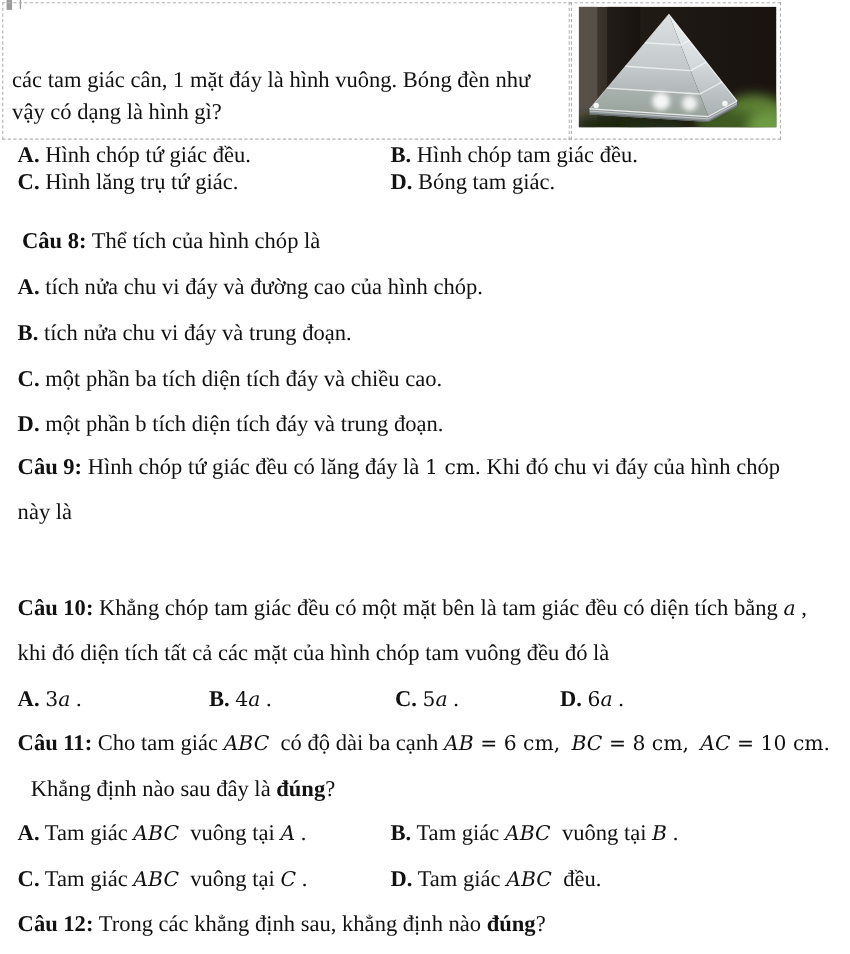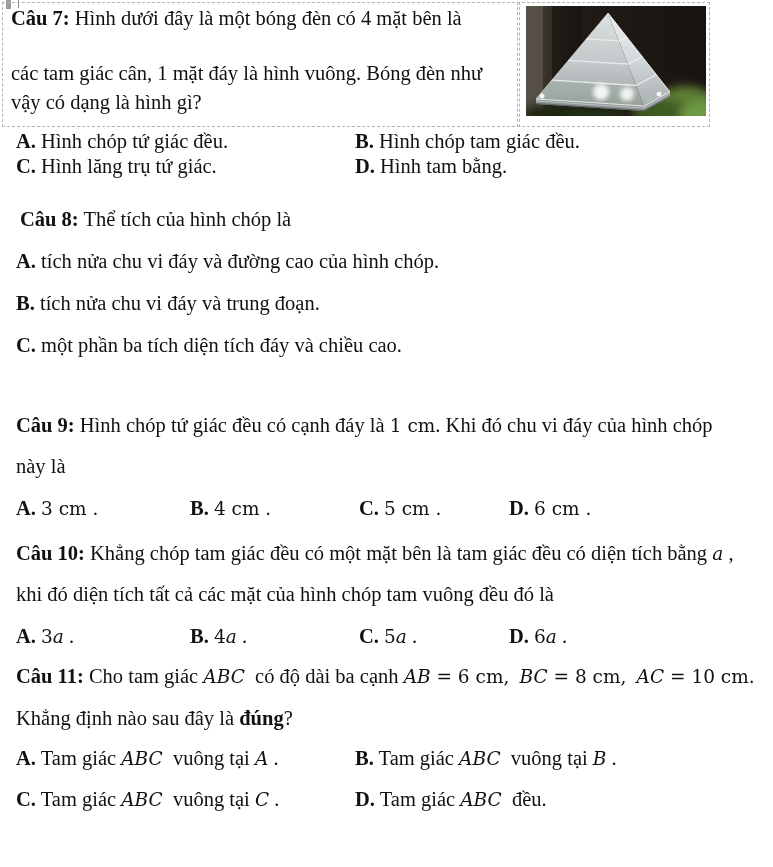--- a/index.html
+++ b/index.html
@@ -115,61 +115,56 @@
         <line x1="118" y1="100" x2="144" y2="86" stroke="#f4f7f7" stroke-width="1" opacity="0.9"></line>
 
         <circle cx="75" cy="86" r="8" fill="#ffffff" filter="url(#blur3)" opacity="0.9"></circle>
         <circle cx="101" cy="88" r="7" fill="#ffffff" filter="url(#blur3)" opacity="0.85"></circle>
         <circle cx="16" cy="90" r="2.5" fill="#ffffff" opacity="0.9"></circle>
         <circle cx="133" cy="88" r="2.5" fill="#ffffff" opacity="0.85"></circle>
       </svg>
     </div>
   </div>
 
-  <div class="line" style="top:4px;left:11px"><span class="seg-b">Câu 7:</span><span class="seg-n"> Hình dưới đây là một bóng đèn có 4 mặt bên là</span></div>
   <div class="line" style="top:59px;left:11px"><span class="seg-n">các tam giác cân, 1 mặt đáy là hình vuông. Bóng đèn như</span></div>
   <div class="line" style="top:88px;left:11px"><span class="seg-n">vậy có dạng là hình gì?</span></div>
 
   <div class="row" style="top:127px">
     <span class="opt" style="left:16px"><span class="seg-b">A.</span><span class="seg-n"> Hình chóp tứ giác đều.</span></span>
     <span class="opt" style="left:355px"><span class="seg-b">B.</span><span class="seg-n"> Hình chóp tam giác đều.</span></span>
   </div>
   <div class="row" style="top:152px">
     <span class="opt" style="left:16px"><span class="seg-b">C.</span><span class="seg-n"> Hình lăng trụ tứ giác.</span></span>
-    <span class="opt" style="left:355px"><span class="seg-b">D.</span><span class="seg-n"> Hình tam bằng.</span></span>
+    <span class="opt" style="left:355px"><span class="seg-b">D.</span><span class="seg-n"> Bóng tam giác.</span></span>
   </div>
 
   <div class="line" style="top:205px;left:20px"><span class="seg-b">Câu 8:</span><span class="seg-n"> Thể tích của hình chóp là</span></div>
   <div class="line" style="top:247px;left:16px"><span class="seg-b">A.</span><span class="seg-n"> tích nửa chu vi đáy và đường cao của hình chóp.</span></div>
   <div class="line" style="top:331px;left:16px"><span class="seg-b">C.</span><span class="seg-n"> một phần ba tích diện tích đáy và chiều cao.</span></div>
   <div class="line" style="top:289px;left:16px"><span class="seg-b">B.</span><span class="seg-n"> tích nửa chu vi đáy và trung đoạn.</span></div>
+  <div class="line" style="top:372px;left:16px"><span class="seg-b">D.</span><span class="seg-n"> một phần b tích diện tích đáy và trung đoạn.</span></div>
 
-  <div class="line" style="top:411px;left:16px"><span class="seg-b">Câu 9:</span><span class="seg-n"> Hình chóp tứ giác đều có cạnh đáy là </span><span class="seg-m">1 cm</span><span class="seg-n">. Khi đó chu vi đáy của hình chóp</span></div>
+  <div class="line" style="top:411px;left:16px"><span class="seg-b">Câu 9:</span><span class="seg-n"> Hình chóp tứ giác đều có lăng đáy là </span><span class="seg-m">1 cm</span><span class="seg-n">. Khi đó chu vi đáy của hình chóp</span></div>
   <div class="line" style="top:452px;left:16px"><span class="seg-n">này là</span></div>
-  <div class="row" style="top:494px">
-    <span class="opt" style="left:16px"><span class="seg-b">A.</span><span class="seg-n"> </span><span class="seg-m">3 cm .</span></span>
-    <span class="opt" style="left:190px"><span class="seg-b">B.</span><span class="seg-n"> </span><span class="seg-m">4 cm .</span></span>
-    <span class="opt" style="left:359px"><span class="seg-b">C.</span><span class="seg-n"> </span><span class="seg-m">5 cm .</span></span>
-    <span class="opt" style="left:509px"><span class="seg-b">D.</span><span class="seg-n"> </span><span class="seg-m">6 cm .</span></span>
-  </div>
 
   <div class="line" style="top:539px;left:16px"><span class="seg-b">Câu 10:</span><span class="seg-n"> Khẳng chóp tam giác đều có một mặt bên là tam giác đều có diện tích bằng </span><span class="seg-i">a</span><span class="seg-n"> ,</span></div>
   <div class="line" style="top:580px;left:16px"><span class="seg-n">khi đó diện tích tất cả các mặt của hình chóp tam vuông đều đó là</span></div>
   <div class="row" style="top:622px">
     <span class="opt" style="left:16px"><span class="seg-b">A.</span><span class="seg-n"> </span><span class="seg-m">3</span><span class="seg-i">a</span><span class="seg-n"> .</span></span>
     <span class="opt" style="left:190px"><span class="seg-b">B.</span><span class="seg-n"> </span><span class="seg-m">4</span><span class="seg-i">a</span><span class="seg-n"> .</span></span>
     <span class="opt" style="left:359px"><span class="seg-b">C.</span><span class="seg-n"> </span><span class="seg-m">5</span><span class="seg-i">a</span><span class="seg-n"> .</span></span>
     <span class="opt" style="left:509px"><span class="seg-b">D.</span><span class="seg-n"> </span><span class="seg-m">6</span><span class="seg-i">a</span><span class="seg-n"> .</span></span>
   </div>
 
   <div class="line" style="top:662px;left:16px"><span class="seg-b">Câu 11:</span><span class="seg-n"> Cho tam giác </span><span class="seg-i">ABC</span><span class="seg-n">  có độ dài ba cạnh </span><span class="seg-i">AB</span><span class="seg-m"> = 6 cm,</span><span class="seg-n">  </span><span class="seg-i">BC</span><span class="seg-m"> = 8 cm,</span><span class="seg-n">  </span><span class="seg-i">AC</span><span class="seg-m"> = 10 cm.</span></div>
-  <div class="line" style="top:704px;left:16px"><span class="seg-n">Khẳng định nào sau đây là </span><span class="seg-b">đúng</span><span class="seg-n">?</span></div>
+  <div class="line" style="top:704px;left:28px"><span class="seg-n">Khẳng định nào sau đây là </span><span class="seg-b">đúng</span><span class="seg-n">?</span></div>
   <div class="row" style="top:744px">
     <span class="opt" style="left:16px"><span class="seg-b">A.</span><span class="seg-n"> Tam giác </span><span class="seg-i">ABC</span><span class="seg-n">  vuông tại </span><span class="seg-i">A</span><span class="seg-n"> .</span></span>
     <span class="opt" style="left:355px"><span class="seg-b">B.</span><span class="seg-n"> Tam giác </span><span class="seg-i">ABC</span><span class="seg-n">  vuông tại </span><span class="seg-i">B</span><span class="seg-n"> .</span></span>
   </div>
   <div class="row" style="top:785px">
     <span class="opt" style="left:16px"><span class="seg-b">C.</span><span class="seg-n"> Tam giác </span><span class="seg-i">ABC</span><span class="seg-n">  vuông tại </span><span class="seg-i">C</span><span class="seg-n"> .</span></span>
     <span class="opt" style="left:355px"><span class="seg-b">D.</span><span class="seg-n"> Tam giác </span><span class="seg-i">ABC</span><span class="seg-n">  đều.</span></span>
   </div>
 
+  <div class="line" style="top:826px;left:16px"><span class="seg-b">Câu 12:</span><span class="seg-n"> Trong các khẳng định sau, khẳng định nào </span><span class="seg-b">đúng</span><span class="seg-n">?</span></div>
 
 </div>
 
 </body></html>

